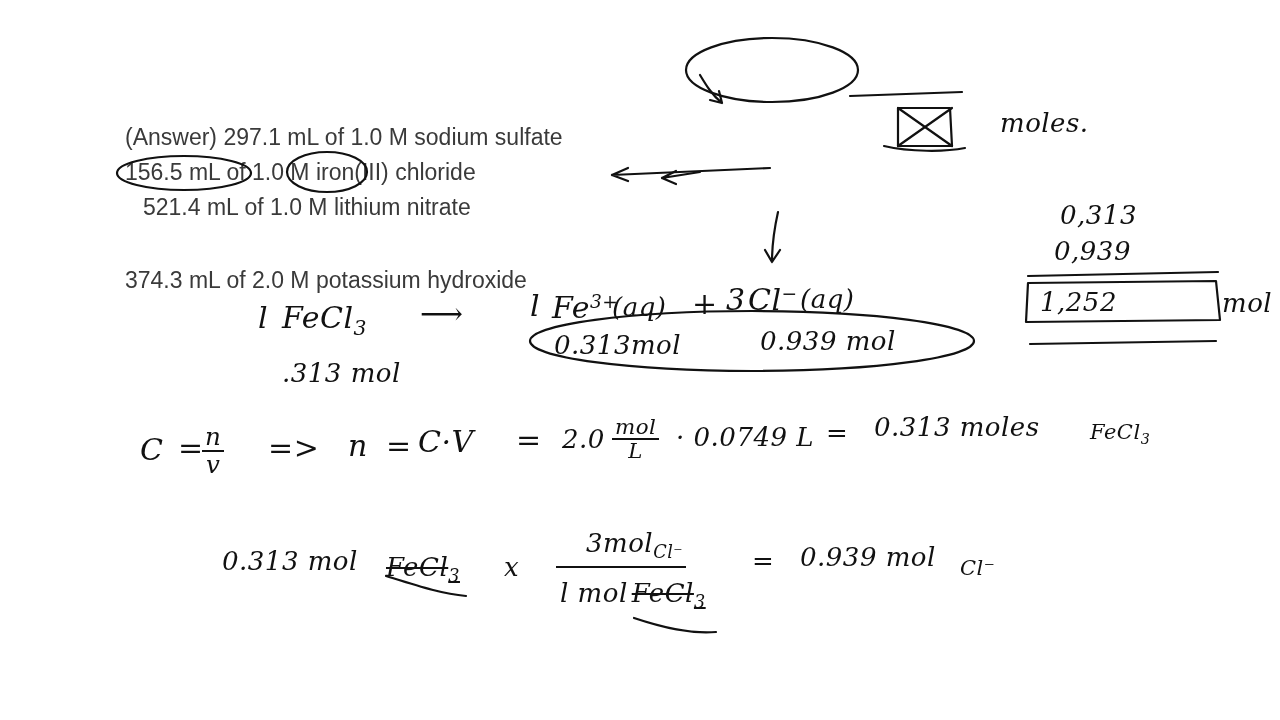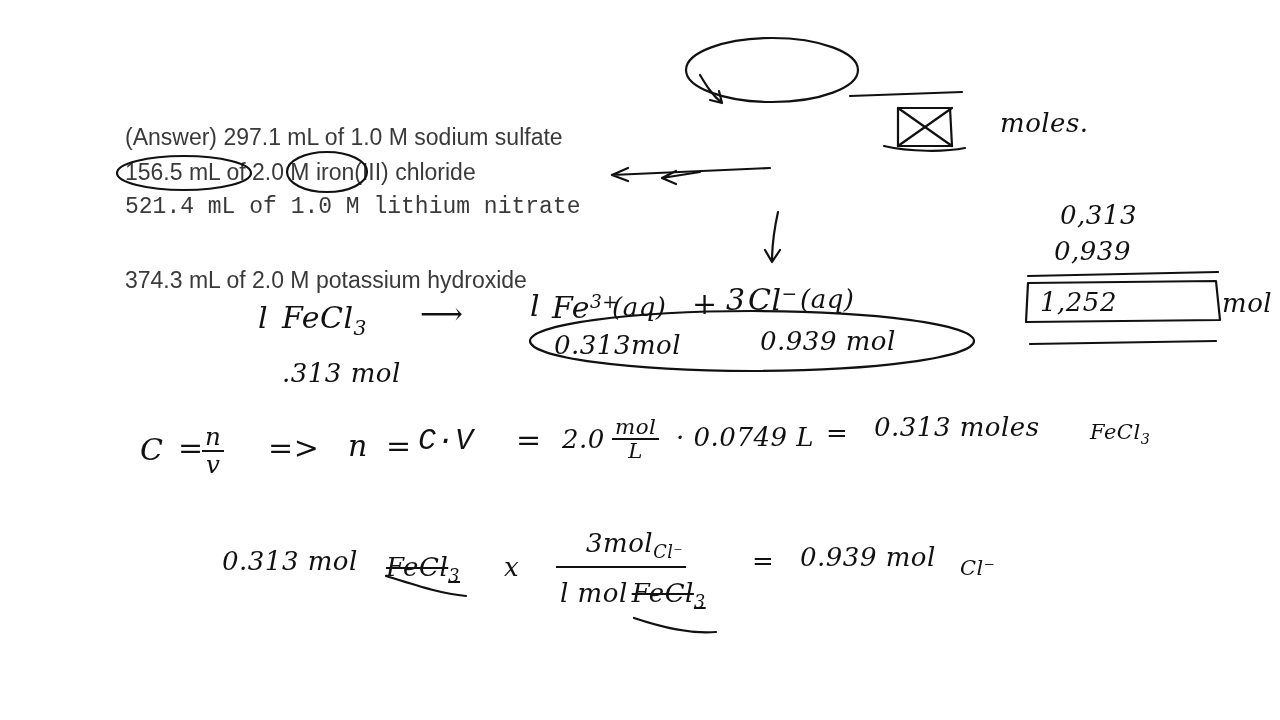--- a/index.html
+++ b/index.html
@@ -20,21 +20,21 @@
     position: absolute;
     color: #3a3a3a;
     font-family: "Liberation Sans", sans-serif;
     font-size: 23px;
     line-height: 34px;
     white-space: nowrap;
   }
   #question   { left: 125px; top: 55px; }
   #choice-0   { left: 125px; top: 120px; }
   #choice-1   { left: 125px; top: 155px; }
-  #choice-2   { left: 125px; top: 190px; font-family: Liberation Mono, monospace; }
+  #choice-2   { left: 143px; top: 190px; }
   #choice-3   { left: 125px; top: 225px; margin-top: 38px; }
 
   
   .hand {
     position: absolute;
     color: #111111;
     font-family: "DejaVu Serif", serif;
     font-style: italic;
     white-space: nowrap;
     letter-spacing: 0.5px;
@@ -72,21 +72,21 @@
     stroke-linecap: round;
     stroke-linejoin: round;
   }
 </style>
 </head>
 <body>
 
 <div id="page">
 
   <div class="typed" id="choice-0">(Answer) 297.1 mL of 1.0 M sodium sulfate</div>
-  <div class="typed" id="choice-1">156.5 mL of 2.0 M iron(III) chloride</div>
+  <div class="typed" id="choice-1">156.5 mL of 1.0 M iron(III) chloride</div>
   <div class="typed" id="choice-2">521.4 mL of 1.0 M lithium nitrate</div>
   <div class="typed" id="choice-3">374.3 mL of 2.0 M potassium hydroxide</div>
 
   <svg class="ink" viewBox="0 0 1280 720">
 
     <ellipse cx="772" cy="70" rx="86" ry="32"></ellipse>
 
     <path d="M700 75 C706 85 712 95 722 103 M722 103 L710 100 M722 103 L719 91"></path>
 
     <line x1="850" y1="96" x2="962" y2="92"></line>
@@ -148,21 +148,21 @@
   <div class="hand mid" style="left:1222px; top:288px;">mol</div>
 
   <div class="hand big" style="left:140px; top:432px;">C</div>
   <div class="hand big" style="left:178px; top:430px;">=</div>
   <div class="hand big" style="left:202px; top:424px;">
     <span class="frac"><span class="num">n</span><span class="den">v</span></span>
   </div>
   <div class="hand big" style="left:268px; top:430px;">=&gt;</div>
   <div class="hand big" style="left:348px; top:428px;">n</div>
   <div class="hand big" style="left:386px; top:428px;">=</div>
-  <div class="hand big" style="left:418px; top:424px;font-family:Liberation Mono, monospace;">C·V</div>
+  <div class="hand big" style="left:418px; top:424px;">C·V</div>
   <div class="hand big" style="left:516px; top:422px;">=</div>
   <div class="hand mid" style="left:562px; top:424px;">2.0</div>
   <div class="hand mid" style="left:612px; top:416px;">
     <span class="frac"><span class="num">mol</span><span class="den">L</span></span>
   </div>
   <div class="hand mid" style="left:676px; top:422px;">· 0.0749 L</div>
   <div class="hand mid" style="left:826px; top:418px;">=</div>
   <div class="hand mid" style="left:874px; top:412px;">0.313 moles</div>
   <div class="hand sml" style="left:1090px; top:420px;">
     <span>FeCl</span><span class="sub">3</span>

